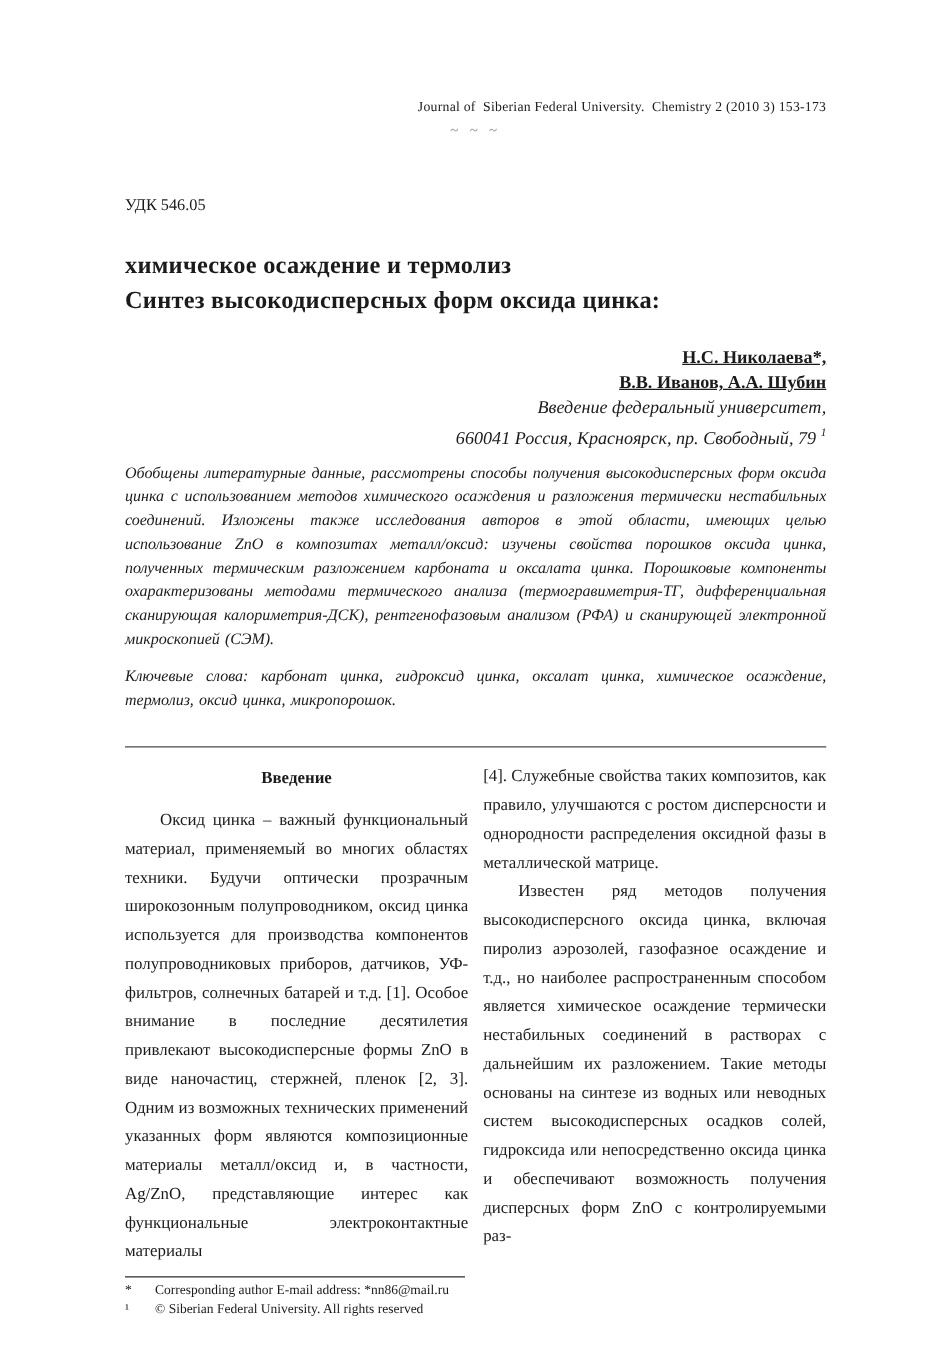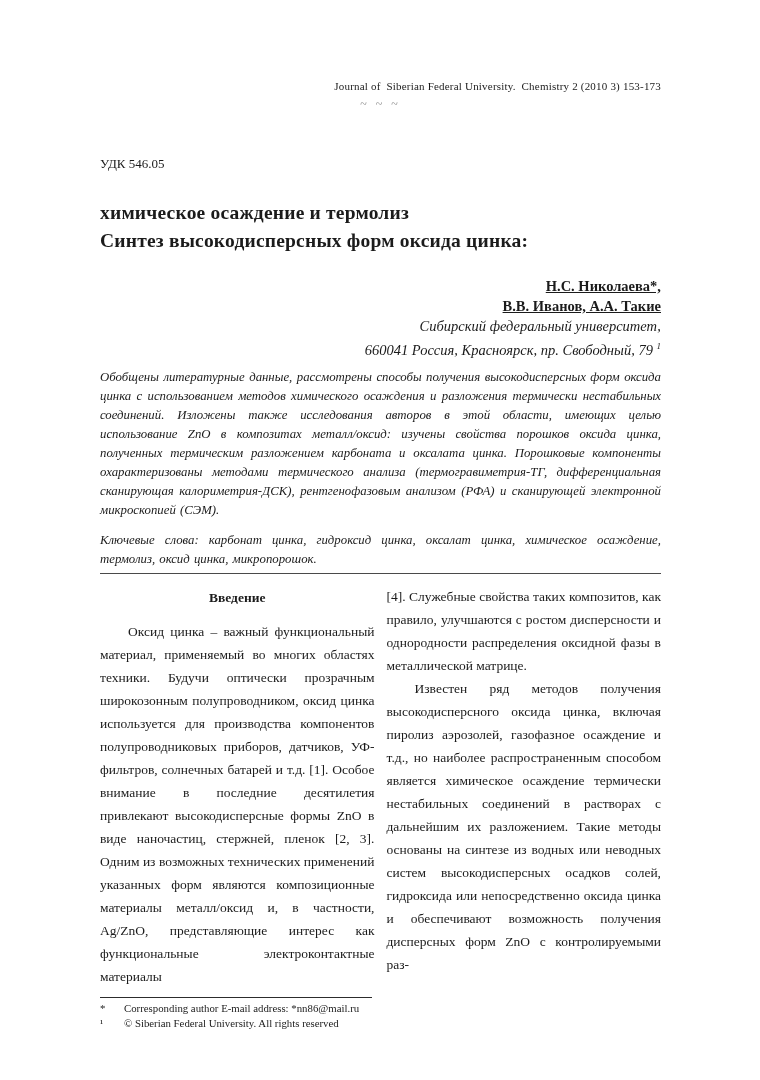--- a/index.html
+++ b/index.html
@@ -66,21 +66,21 @@
     text-align:justify;
     word-spacing:1px;
   }
   .keywords{
     margin-top:11px;
     font-style:italic;
     font-size:12.8px;
     line-height:19px;
     text-align:justify;
     word-spacing:1px;
-    padding-bottom:4px;
+    padding-bottom:27px;
     border-bottom:1px solid #4a4a4a;
   }
   .columns{
     display:flex;
     gap:12px;
     margin-top:11px;
     font-size:13.5px;
     line-height:23px;
   }
   .col{
@@ -119,22 +119,22 @@
 
   <div class="udk">УДК 546.05</div>
 
   <div class="title">
     <div>химическое осаждение и термолиз</div>
     <div>Синтез высокодисперсных форм оксида цинка:</div>
   </div>
 
   <div class="authors">
     <div class="name">Н.С. Николаева*,</div>
-    <div class="name">В.В. Иванов, А.А. Такие</div>
-    <div class="aff">Сибирский федеральный университет,</div>
+    <div class="name">В.В. Иванов, А.А. Шубин</div>
+    <div class="aff">Введение федеральный университет,</div>
     <div class="aff"><span>660041 Россия, Красноярск, пр. Свободный, 79</span> <sup>1</sup></div>
   </div>
 
 
   <div class="abstract">Обобщены литературные данные, рассмотрены способы получения высокодисперсных форм оксида цинка с использованием методов химического осаждения и разложения термически нестабильных соединений. Изложены также исследования авторов в этой области, имеющих целью использование ZnO в композитах металл/оксид: изучены свойства порошков оксида цинка, полученных термическим разложением карбоната и оксалата цинка. Порошковые компоненты охарактеризованы методами термического анализа (термогравиметрия-ТГ, дифференциальная сканирующая калориметрия-ДСК), рентгенофазовым анализом (РФА) и сканирующей электронной микроскопией (СЭМ).</div>
 
   <div class="keywords">Ключевые слова: карбонат цинка, гидроксид цинка, оксалат цинка, химическое осаждение, термолиз, оксид цинка, микропорошок.</div>
 
   <div class="columns">
     <div class="col">

